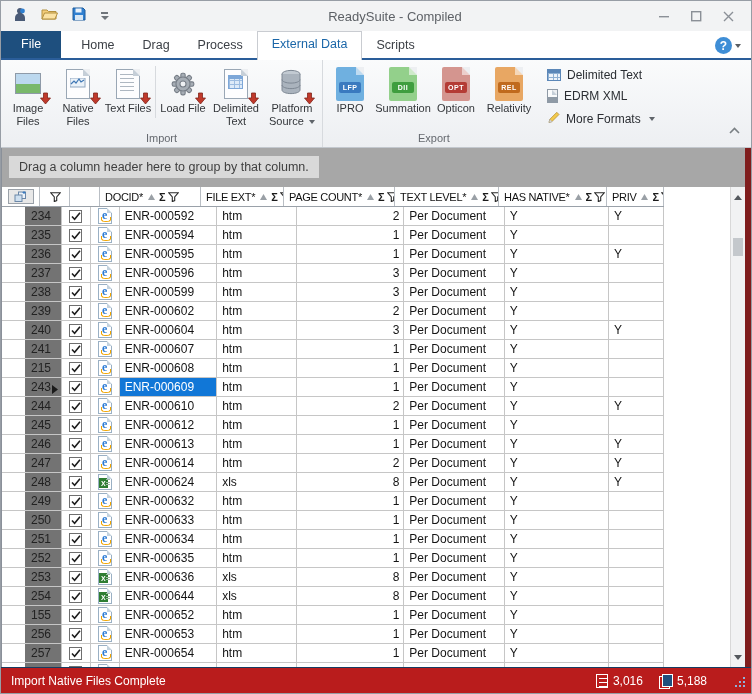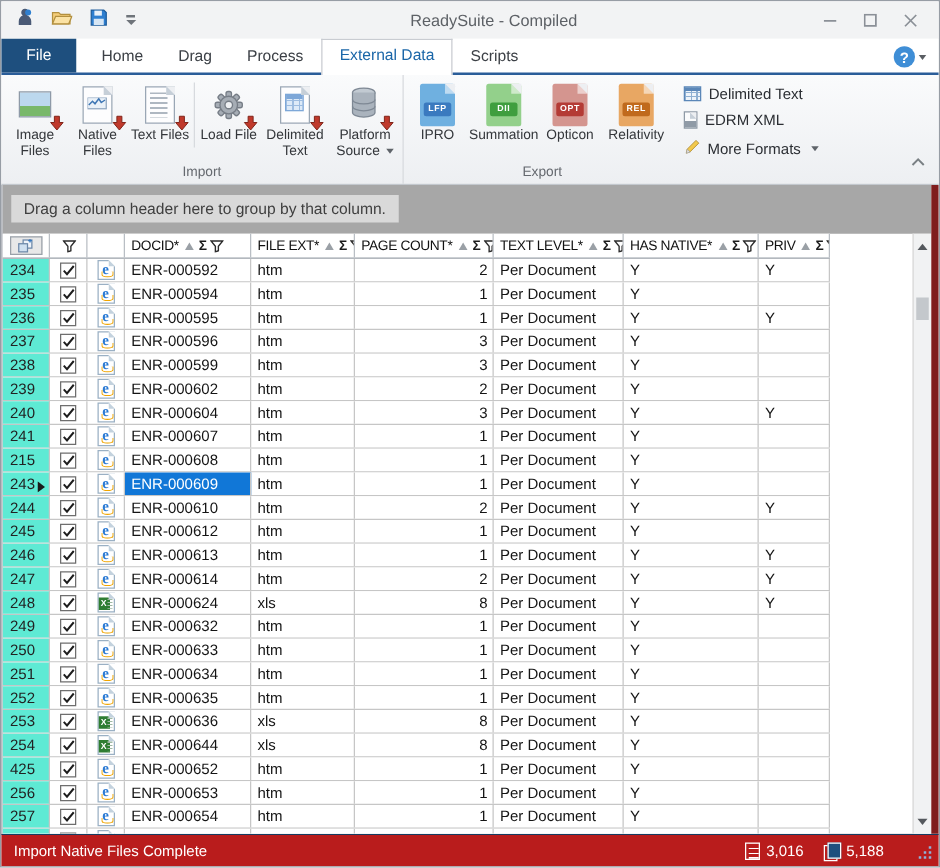--- a/index.html
+++ b/index.html
@@ -81,21 +81,21 @@
   .h-ico { width:30px; padding:0; }
   .selall { width:26px; height:15px; background:#e8e8e8; border:1px solid #9aa1a9; display:flex; align-items:center; justify-content:center; }
   .sigma { font-weight:bold; font-size:11px; color:#1b1b1b; margin-left:3px; }
   .funnel { margin-left:2px; display:flex; }
   .sortglyph { margin-left:4px; display:flex; }
 
   .rowsview { flex:1 1 auto; overflow:hidden; position:relative; }
   .rows { width:662px; }
   .row { height:19px; display:flex; border-bottom:1px solid #c6c6c6; background:#fff; }
   .cell { border-right:1px solid #c6c6c6; font-size:12px; color:#141414; display:flex; align-items:center; overflow:hidden; white-space:nowrap; }
-  .c-num { width:38px; background:#5eead4; padding-left:6px; position:relative; color:#222; }
+  .c-num { width:38px; background:#737373; padding-left:6px; position:relative; color:#222;margin-left:23px; }
   .c-chk { width:30px; justify-content:center; }
   .c-ico { width:30px; justify-content:center; }
   .c-docid { width:101px; padding-left:5px; }
   .c-ext { width:83px; padding-left:5px; }
   .c-pages { width:111px; justify-content:flex-end; padding-right:4px; }
   .c-tlevel { width:104px; padding-left:5px; }
   .c-native { width:108px; padding-left:5px; }
   .c-priv { width:57px; padding-left:5px; }
   .row.sel .c-docid { background:#1177d7; color:#fff; }
   .rowarrow { position:absolute; right:3px; top:5px; }
@@ -1223,21 +1223,21 @@
             </div>
     <div class="cell c-native">
               <span class="ct">Y</span>
             </div>
     <div class="cell c-priv">
               <span class="ct"></span>
             </div>
   </div>
           <div class="row">
     <div class="cell c-num">
-      <span class="numtext">425</span>
+      <span class="numtext">155</span>
 
     </div>
     <div class="cell c-chk">
       <span class="checkbox">
                 <svg width="10" height="9" viewBox="0 0 10 9">
                   <path d="M1 4.5l2.6 2.8L9 .8" fill="none" stroke="#1d1d1d" stroke-width="1.6"></path>
                 </svg>
               </span>
     </div>
     <div class="cell c-ico">

